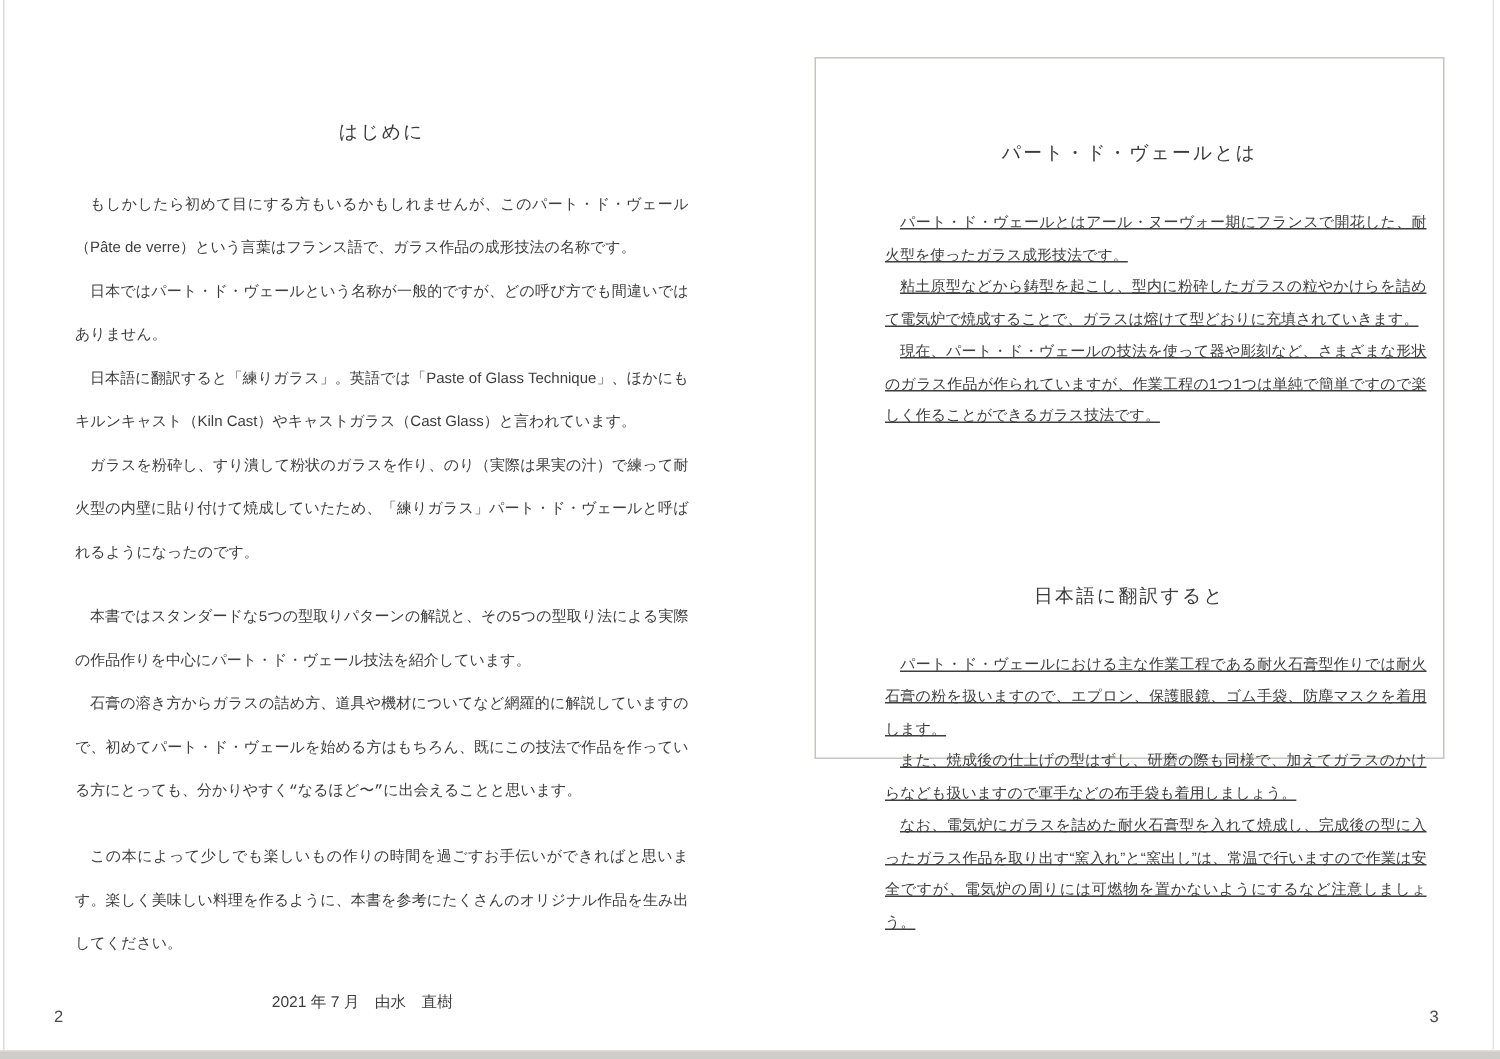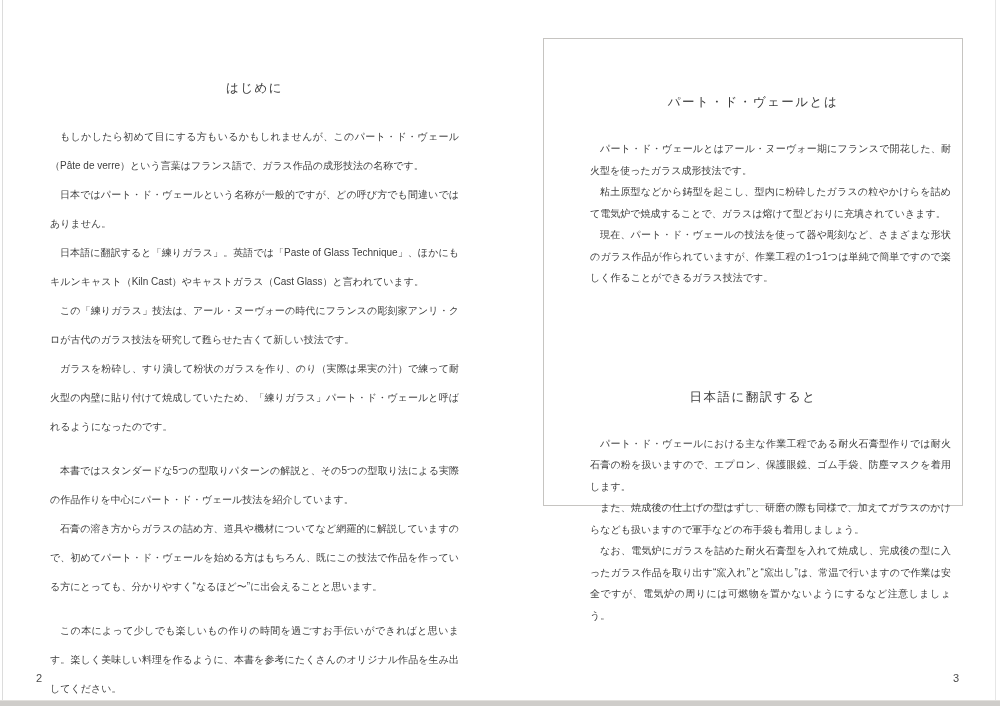--- a/index.html
+++ b/index.html
@@ -50,21 +50,21 @@
   }
   .body-text p {
     margin: 0;
     font-size: 10px;
     line-height: 29px;
     text-indent: 1em;
     text-align: justify;
     text-justify: inter-character;
     color: #3e3e3e;
   }
-  .para-group + .para-group { margin-top: 15px; }
+  .para-group + .para-group { margin-top: 15px; font-family: Liberation Mono, monospace; }
   .signature {
     margin-top: 13px;
     font-size: 10.4px;
     line-height: 22px;
     text-align: center;
     padding-right: 26px;
     color: #3e3e3e;
   }
   
   .right-box {
@@ -85,20 +85,21 @@
     text-align: center;
     color: #3b3b3b;
   }
   .section .body-text {
     margin-left: 46px;
     width: 361px;
   }
   .section .body-text p {
     font-size: 10px;
     line-height: 21.5px;
+    text-decoration: underline;
   }
   .section + .section { margin-top: 100px; }
   
   .page-num {
     position: absolute;
     top: 671px;
     font-size: 11px;
     color: #4a4a4a;
     line-height: 14px;
   }
@@ -114,21 +115,20 @@
   <div class="edge-right"></div>
   <div class="edge-bottom"></div>
 
   <div class="left-page">
     <h1 class="page-title">はじめに</h1>
     <div class="body-text">
         <div class="para-group">
           <p>もしかしたら初めて目にする方もいるかもしれませんが、このパート・ド・ヴェール（Pâte de verre）という言葉はフランス語で、ガラス作品の成形技法の名称です。</p>
           <p>日本ではパート・ド・ヴェールという名称が一般的ですが、どの呼び方でも間違いではありません。</p>
           <p>日本語に翻訳すると「練りガラス」。英語では「Paste of Glass Technique」、ほかにもキルンキャスト（Kiln Cast）やキャストガラス（Cast Glass）と言われています。</p>
-          <p>この「練りガラス」技法は、アール・ヌーヴォーの時代にフランスの彫刻家アンリ・クロが古代のガラス技法を研究して甦らせた古くて新しい技法です。</p>
           <p>ガラスを粉砕し、すり潰して粉状のガラスを作り、のり（実際は果実の汁）で練って耐火型の内壁に貼り付けて焼成していたため、「練りガラス」パート・ド・ヴェールと呼ばれるようになったのです。</p>
         </div>
         <div class="para-group">
           <p>本書ではスタンダードな5つの型取りパターンの解説と、その5つの型取り法による実際の作品作りを中心にパート・ド・ヴェール技法を紹介しています。</p>
           <p>石膏の溶き方からガラスの詰め方、道具や機材についてなど網羅的に解説していますので、初めてパート・ド・ヴェールを始める方はもちろん、既にこの技法で作品を作っている方にとっても、分かりやすく“なるほど〜”に出会えることと思います。</p>
         </div>
         <div class="para-group">
           <p>この本によって少しでも楽しいもの作りの時間を過ごすお手伝いができればと思います。楽しく美味しい料理を作るように、本書を参考にたくさんのオリジナル作品を生み出してください。</p>
         </div>
       </div>

